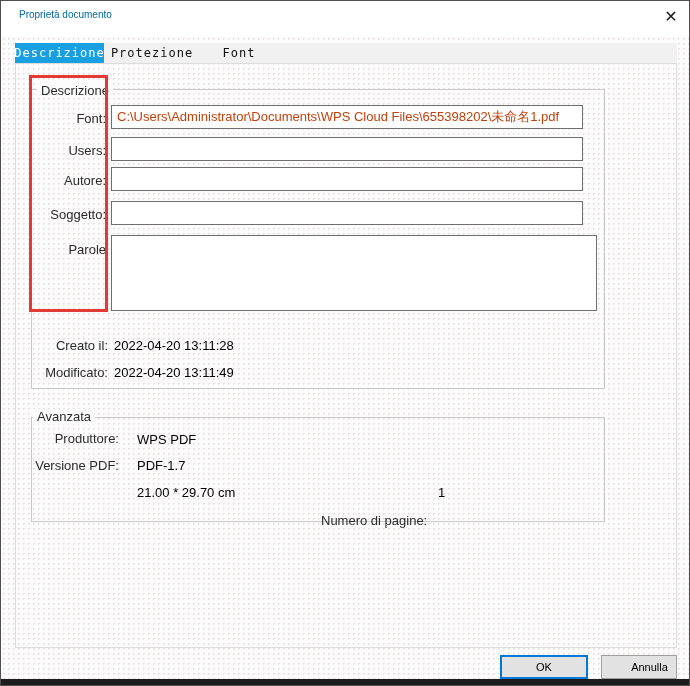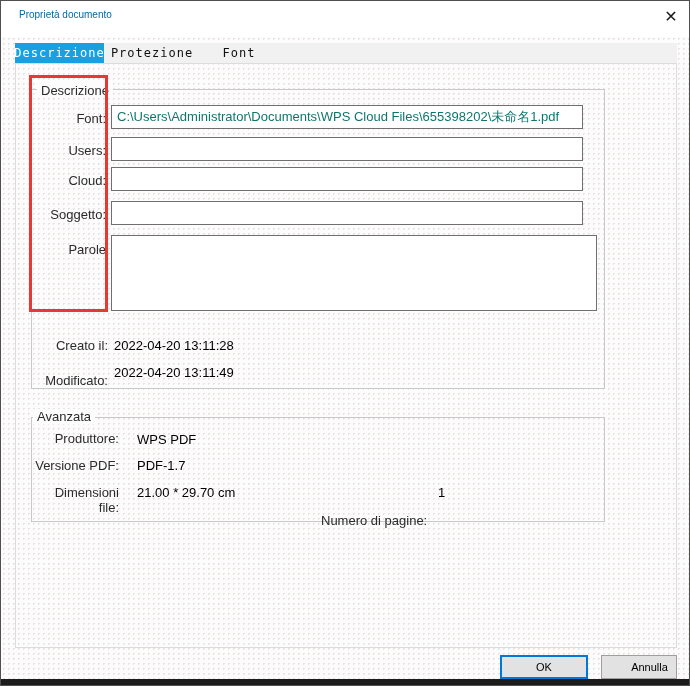--- a/index.html
+++ b/index.html
@@ -51,21 +51,21 @@
     font-size:13px; color:#2b2b2b; z-index:2;
   }
   .legend-desc { left:36px; top:82px; }
   .legend-adv  { left:32px; top:408px; }
   .lbl { position:absolute; text-align:right; color:#2b2b2b; }
   .val { position:absolute; color:#000; }
   .field {
     position:absolute; left:110px; width:472px; height:24px;
     border:1px solid #6f6f6f; background:#ffffff;
     padding:0 5px; font-family:"Liberation Sans", sans-serif;
-    font-size:13px; color:#0f766e;
+    font-size:13px; color:#c2410c;
   }
   .field-file    { top:104px; }
   .field-title   { top:136px; }
   .field-author  { top:166px; }
   .field-subject { top:200px; }
   .field-keywords {
     position:absolute; left:110px; top:234px; width:486px; height:76px;
     border:1px solid #6f6f6f; background:#ffffff; resize:none;
     font-family:"Liberation Sans", sans-serif; font-size:13px; padding:2px 5px;
   }
@@ -106,45 +106,44 @@
 
   <div class="groupbox gb-desc"></div>
   <span class="legend legend-desc">Descrizione</span>
 
   <span class="lbl" style="left:30px; top:110px; width:75px;">Font:</span>
   <input class="field field-file" value="C:\Users\Administrator\Documents\WPS Cloud Files\655398202\未命名1.pdf" style="">
 
   <span class="lbl" style="left:30px; top:142px; width:75px;">Users:</span>
   <input class="field field-title" value="" style="">
 
-  <span class="lbl" style="left:30px; top:172px; width:75px;">Cloud:</span>
+  <span class="lbl" style="left:30px; top:172px; width:75px;">Autore:</span>
   <input class="field field-author" value="" style="">
 
   <span class="lbl" style="left:30px; top:206px; width:75px;">Soggetto:</span>
   <input class="field field-subject" value="" style="">
 
   <span class="lbl" style="left:30px; top:241px; width:75px;">Parole</span>
   <textarea class="field-keywords" style=""></textarea>
 
   <span class="lbl" style="left:30px; top:337px; width:77px;">Creato il:</span>
   <span class="val" style="left:113px; top:337px;">2022-04-20 13:11:28</span>
 
-  <span class="lbl" style="left:30px; top:364px; width:77px;margin-top:8px;">Modificato:</span>
+  <span class="lbl" style="left:30px; top:364px; width:77px;">Modificato:</span>
   <span class="val" style="left:113px; top:364px;">2022-04-20 13:11:49</span>
 
   <div class="groupbox gb-adv"></div>
   <span class="legend legend-adv">Avanzata</span>
 
   <span class="lbl" style="left:30px; top:430px; width:88px;">Produttore:</span>
   <span class="val" style="left:136px; top:431px;">WPS PDF</span>
 
   <span class="lbl" style="left:30px; top:457px; width:88px;">Versione PDF:</span>
   <span class="val" style="left:136px; top:457px;">PDF-1.7</span>
 
-  <span class="lbl" style="left:30px; top:484px; width:88px;">Dimensioni file:</span>
   <span class="val" style="left:136px; top:484px;">21.00 * 29.70 cm</span>
 
   <span class="lbl" style="left:320px; top:512px; width:110px; text-align:left;">Numero di pagine:</span>
   <span class="val" style="left:437px; top:484px;">1</span>
 
   <div class="annotation-rect"></div>
 
   <div class="btn btn-ok">OK</div>
   <div class="btn btn-cancel">Annulla</div>
 

